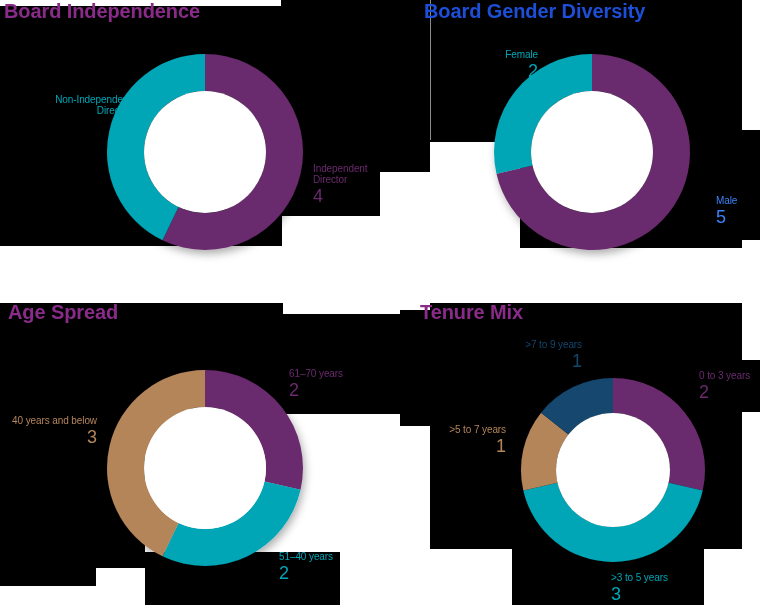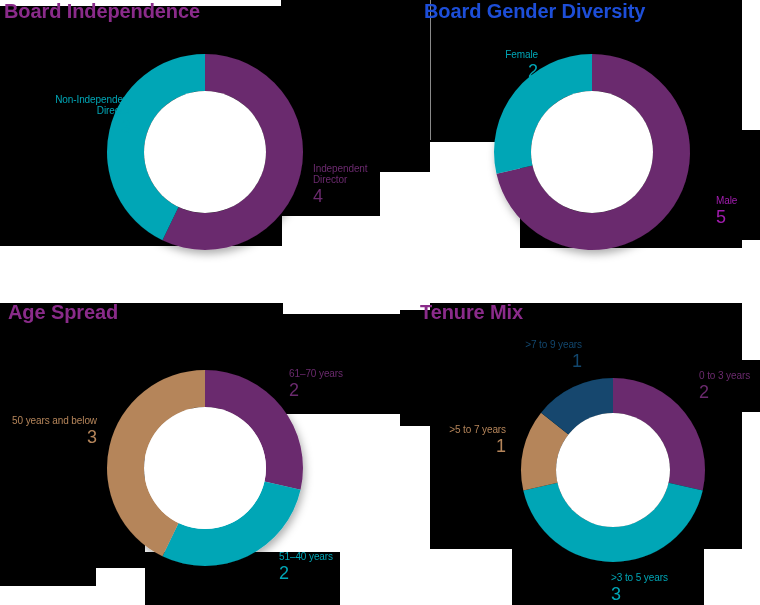--- a/index.html
+++ b/index.html
@@ -131,21 +131,21 @@
           <feDropShadow dx="2" dy="4" stdDeviation="4" flood-color="#000000" flood-opacity="0.32"></feDropShadow>
         </filter>
       </defs>
       <g filter="url(#sh-board-gender-diversity)">
         <path d="M 114.00 16.00 A 98 98 0 1 1 18.46 135.81 L 54.53 127.57 A 61 61 0 1 0 114.00 53.00 Z" fill="#6b2a6e"></path>
         <path d="M 18.46 135.81 A 98 98 0 0 1 114.00 16.00 L 114.00 53.00 A 61 61 0 0 0 54.53 127.57 Z" fill="#00a6b6"></path>
       </g>
       <circle cx="114" cy="114" r="61" fill="#ffffff"></circle>
     </svg>
   </div>
-<div class="dlabel al-left" style="left: 716px; top: 195px; color: #a21caf;">
+<div class="dlabel al-left" style="left: 716px; top: 195px; color: #3b82f6;">
     <span class="ltext">Male</span>
     <span class="lval">5</span>
   </div>
 <div class="dlabel al-right" style="left: 440px; top: 49px; color: rgb(0, 166, 182); width: 98px;">
     <span class="ltext">Female</span>
     <span class="lval">2</span>
   </div>
 <div class="panel-title" style="color: rgb(138, 43, 138); left: 8px; top: 301px;">Age Spread</div>
 <div class="donut-wrap" style="left: 91px; top: 354px; width: 228px; height: 228px;">
     <svg width="228" height="228" viewBox="0 0 228 228">
@@ -164,21 +164,21 @@
   </div>
 <div class="dlabel al-left" style="left: 289px; top: 368px; color: rgb(107, 42, 110);">
     <span class="ltext">61–70 years</span>
     <span class="lval">2</span>
   </div>
 <div class="dlabel al-left" style="left: 279px; top: 551px; color: rgb(0, 166, 182);">
     <span class="ltext">51–40 years</span>
     <span class="lval">2</span>
   </div>
 <div class="dlabel al-right" style="left: 0px; top: 415px; color: rgb(181, 133, 90); width: 97px;">
-    <span class="ltext">50 years and below</span>
+    <span class="ltext">40 years and below</span>
     <span class="lval">3</span>
   </div>
 <div class="panel-title" style="color: rgb(138, 43, 138); left: 420px; top: 301px;">Tenure Mix</div>
 <div class="donut-wrap" style="left: 505px; top: 362px; width: 216px; height: 216px;">
     <svg width="216" height="216" viewBox="0 0 216 216">
       <defs>
         <filter id="sh-tenure-mix" x="-40%" y="-40%" width="200%" height="200%">
           <feDropShadow dx="2" dy="4" stdDeviation="4" flood-color="#000000" flood-opacity="0.32"></feDropShadow>
         </filter>
       </defs>

